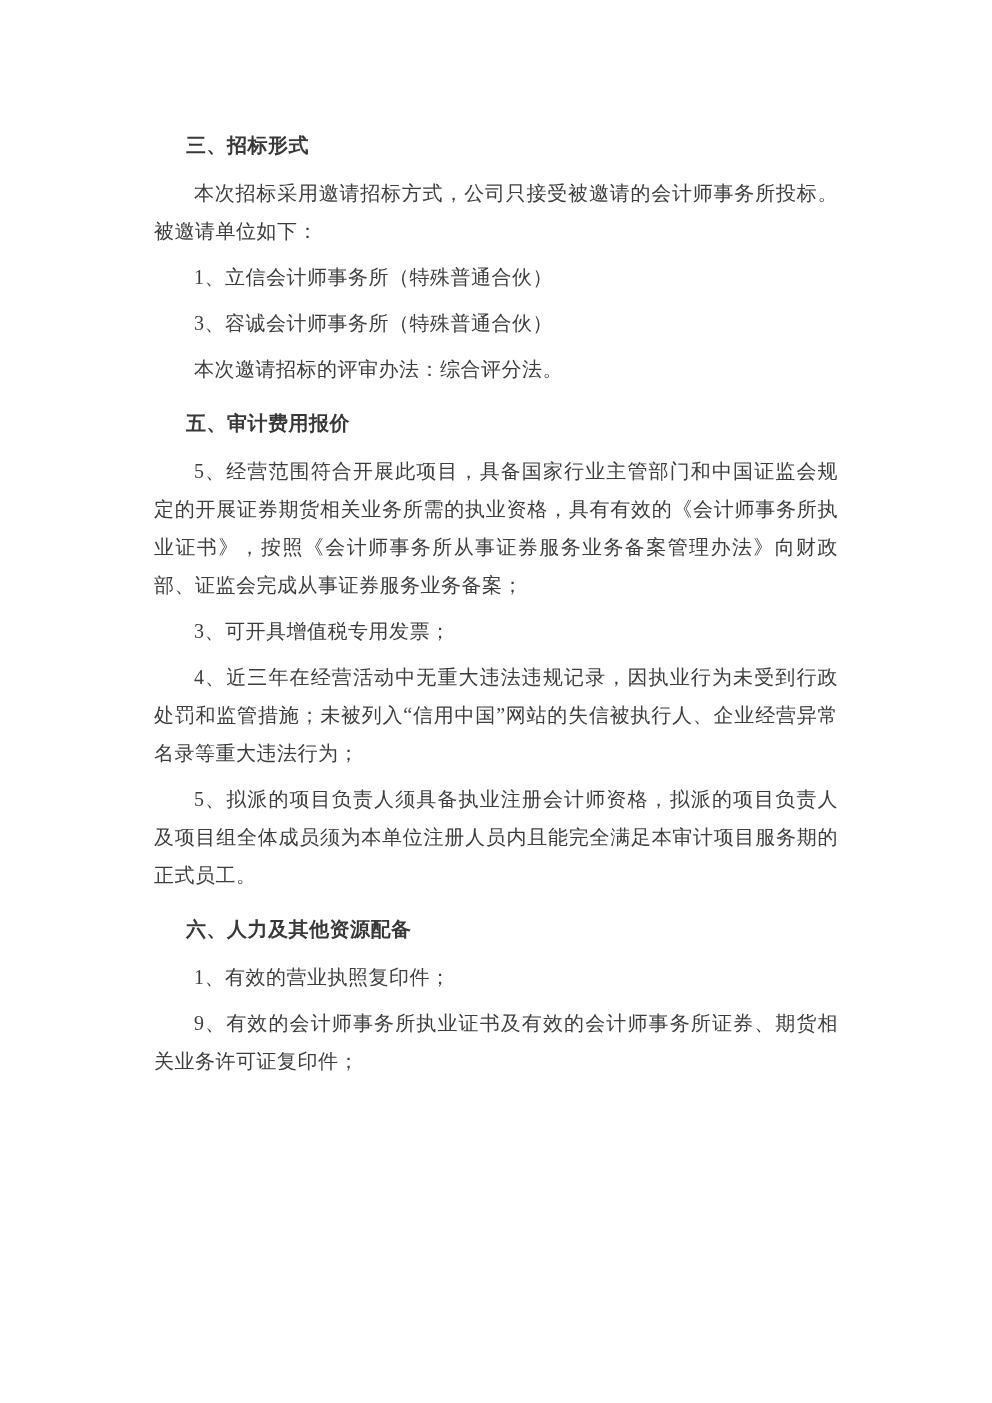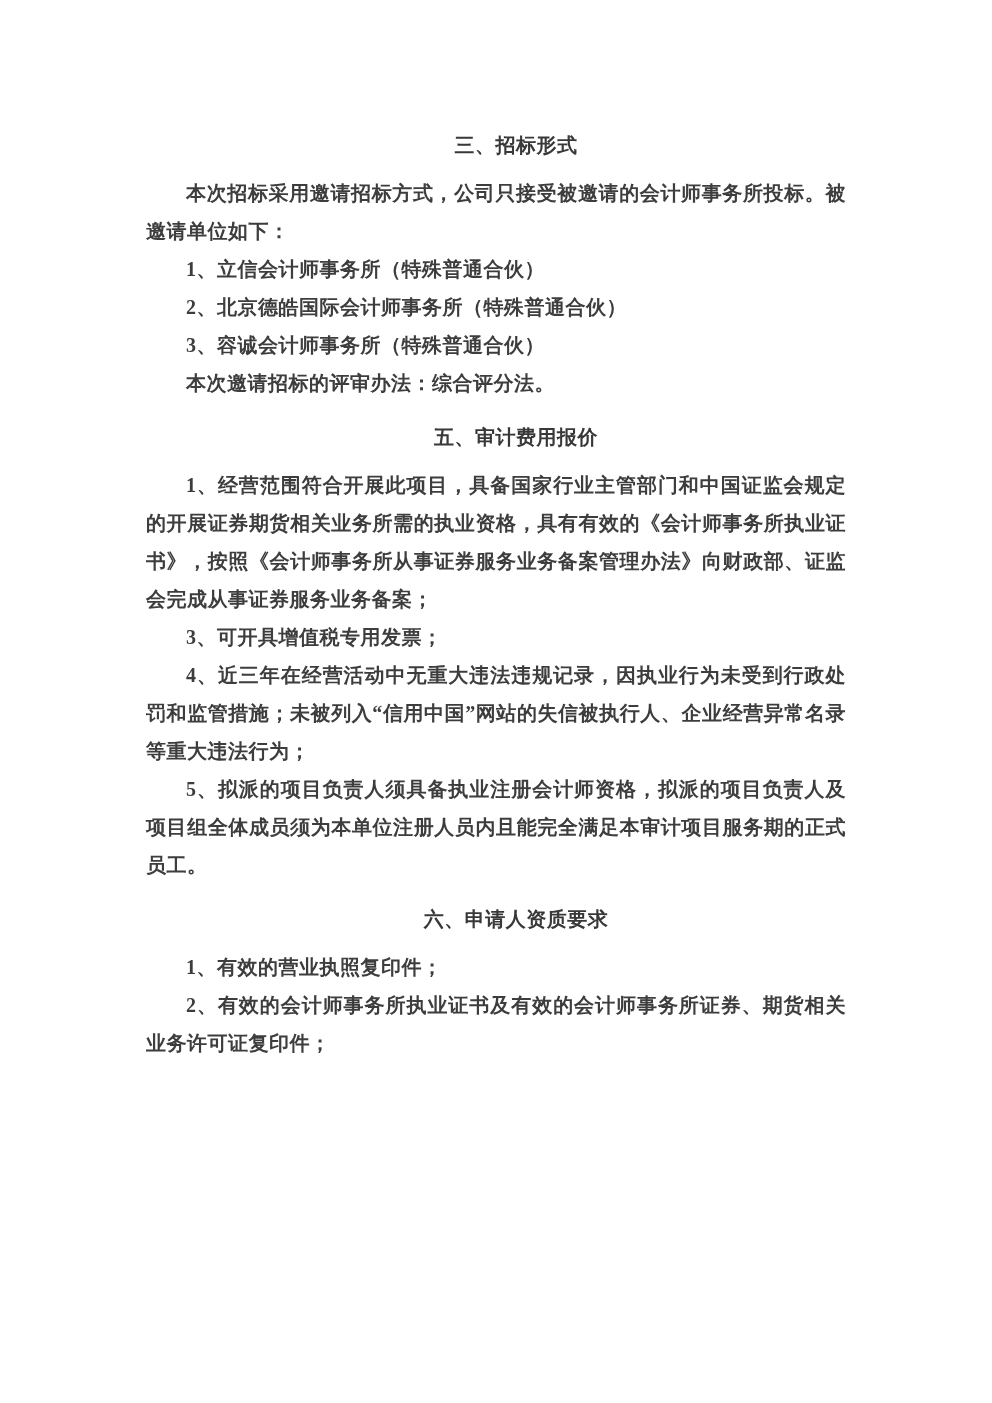--- a/index.html
+++ b/index.html
@@ -30,57 +30,55 @@
     text-align: justify;
     letter-spacing: 0.5px;
   }
   .section-heading {
     font-size: 20px;
     font-weight: bold;
     color: #383838;
     text-indent: 2em;
     margin: 16px 0 10px 0;
     line-height: 38px;
-    text-align: center;
+    text-align: left;
   }
   .section:first-child .section-heading {
     margin-top: 0;
   }
   .para {
-    margin: 0;
+    margin: 8px;
     text-indent: 2em;
-    font-weight: bold;
   }
 </style>
 </head>
 <body>
 
 <div class="page">
   <div class="content">
 
     <div class="section">
       <h2 class="section-heading">三、招标形式</h2>
       <p class="para">本次招标采用邀请招标方式，公司只接受被邀请的会计师事务所投标。被邀请单位如下：</p>
       <p class="para">1、立信会计师事务所（特殊普通合伙）</p>
-      <p class="para">2、北京德皓国际会计师事务所（特殊普通合伙）</p>
       <p class="para">3、容诚会计师事务所（特殊普通合伙）</p>
     </div>
 
     <div class="section">
       <p class="para">本次邀请招标的评审办法：综合评分法。</p>
     </div>
 
     <div class="section">
       <h2 class="section-heading">五、审计费用报价</h2>
-      <p class="para">1、经营范围符合开展此项目，具备国家行业主管部门和中国证监会规定的开展证券期货相关业务所需的执业资格，具有有效的《会计师事务所执业证书》，按照《会计师事务所从事证券服务业务备案管理办法》向财政部、证监会完成从事证券服务业务备案；</p>
+      <p class="para">5、经营范围符合开展此项目，具备国家行业主管部门和中国证监会规定的开展证券期货相关业务所需的执业资格，具有有效的《会计师事务所执业证书》，按照《会计师事务所从事证券服务业务备案管理办法》向财政部、证监会完成从事证券服务业务备案；</p>
       <p class="para">3、可开具增值税专用发票；</p>
       <p class="para">4、近三年在经营活动中无重大违法违规记录，因执业行为未受到行政处罚和监管措施；未被列入“信用中国”网站的失信被执行人、企业经营异常名录等重大违法行为；</p>
       <p class="para">5、拟派的项目负责人须具备执业注册会计师资格，拟派的项目负责人及项目组全体成员须为本单位注册人员内且能完全满足本审计项目服务期的正式员工。</p>
     </div>
 
     <div class="section">
-      <h2 class="section-heading">六、申请人资质要求</h2>
+      <h2 class="section-heading">六、人力及其他资源配备</h2>
       <p class="para">1、有效的营业执照复印件；</p>
-      <p class="para">2、有效的会计师事务所执业证书及有效的会计师事务所证券、期货相关业务许可证复印件；</p>
+      <p class="para">9、有效的会计师事务所执业证书及有效的会计师事务所证券、期货相关业务许可证复印件；</p>
     </div>
 
   </div>
 </div>
 
 </body></html>

